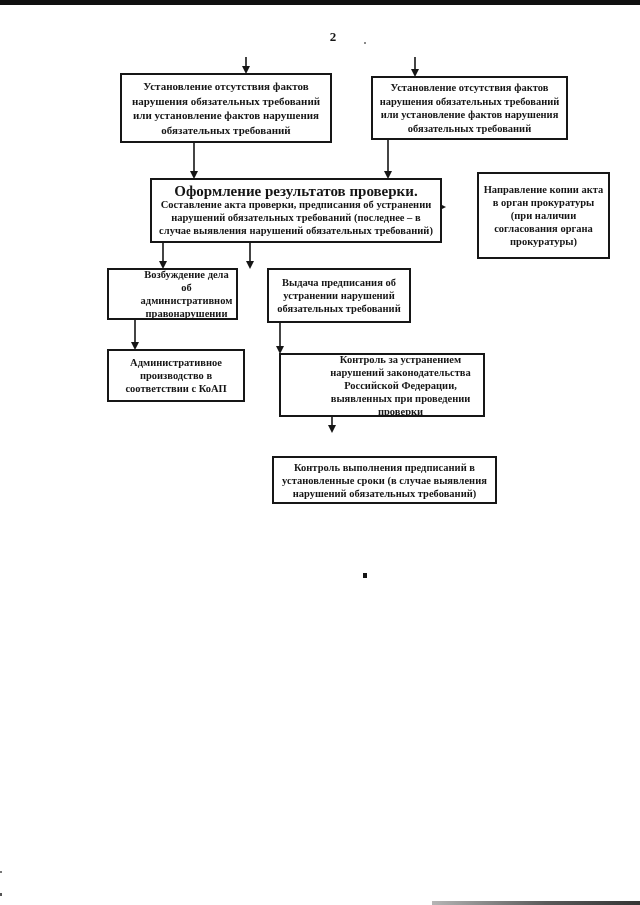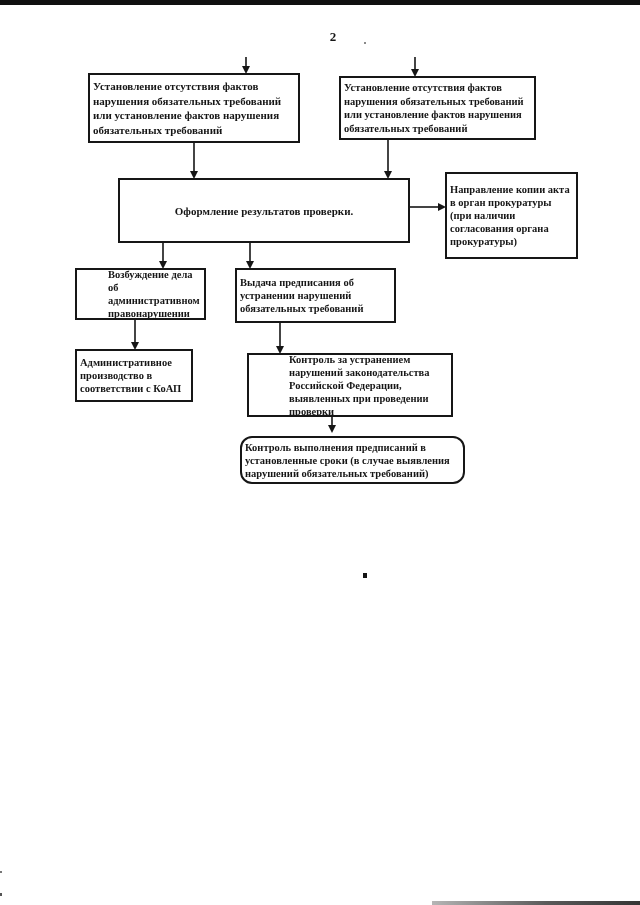--- a/index.html
+++ b/index.html
@@ -23,36 +23,37 @@
     position: absolute; left: 320px; top: 29px; width: 26px;
     text-align: center; font-size: 13px; font-weight: bold;
   }
   .node {
     position: absolute;
     border: 2px solid #161616;
     background: #ffffff;
     box-sizing: border-box;
     display: flex; flex-direction: column;
     align-items: center; justify-content: center;
-    text-align: left;
+    text-align: center;
     font-weight: bold;
     padding: 2px 3px;
     line-height: 13px;
     font-size: 10.5px;
+    margin-left: 32px;
   }
-  .node .title { font-size: 11px; line-height: 14px; }
+  .node .title { font-size: 15px; line-height: 14px; }
   #establish-left  { left: 88px;  top: 73px;  width: 212px; height: 70px; font-size: 11px; line-height: 14.5px; }
   #establish-right { left: 339px; top: 76px;  width: 197px; height: 64px; line-height: 13.5px; }
   #registration    { left: 118px; top: 178px; width: 292px; height: 65px; }
   #send-copy       { left: 445px; top: 172px; width: 133px; height: 87px; }
   #initiate-case   { left: 75px;  top: 268px; width: 131px; height: 52px; padding-left: 31px; }
-  #issue-order     { left: 235px; top: 268px; width: 161px; height: 55px; }
-  #admin-proceedings    { left: 75px;  top: 349px; width: 118px; height: 53px; }
+  #issue-order     { left: 235px; top: 268px; width: 144px; height: 55px; }
+  #admin-proceedings    { left: 75px;  top: 349px; width: 138px; height: 53px; }
   #control-elimination  { left: 247px; top: 353px; width: 206px; height: 64px; padding-left: 40px; }
-  #control-execution    { left: 240px; top: 436px; width: 225px; height: 48px; border-radius: 12px; }
+  #control-execution    { left: 240px; top: 456px; width: 225px; height: 48px; }
   svg.connectors { position: absolute; left: 0; top: 0; pointer-events: none; }
   svg.connectors line { stroke: #161616; stroke-width: 1.6; }
   svg.connectors polygon { fill: #161616; }
   .speck-small { position: absolute; left: 364px; top: 42px; width: 2px; height: 2px; background: #8a8a8a; }
   .speck-dot   { position: absolute; left: 363px; top: 573px; width: 4px; height: 5px; background: #141414; }
   .speck-edge1 { position: absolute; left: 0; top: 871px; width: 2px; height: 2px; background: #777; }
   .speck-edge2 { position: absolute; left: 0; top: 893px; width: 2px; height: 3px; background: #555; }
 </style>
 </head>
 <body>
@@ -107,20 +108,21 @@
 <div class="node" id="establish-left">
   <span>Установление отсутствия фактов нарушения обязательных требований или установление фактов нарушения обязательных требований</span>
 </div>
 
 <div class="node" id="establish-right">
   <span>Установление отсутствия фактов нарушения обязательных требований или установление фактов нарушения обязательных требований</span>
 </div>
 
 <div class="node" id="registration">
   <span class="title">Оформление результатов проверки.</span>
+  <span>Составление акта проверки, предписания об устранении нарушений обязательных требований (последнее – в случае выявления нарушений обязательных требований)</span>
 </div>
 
 <div class="node" id="send-copy">
   <span>Направление копии акта в орган прокуратуры (при наличии согласования органа прокуратуры)</span>
 </div>
 
 <div class="node" id="initiate-case">
   <span>Возбуждение дела об административном правонарушении</span>
 </div>
 

